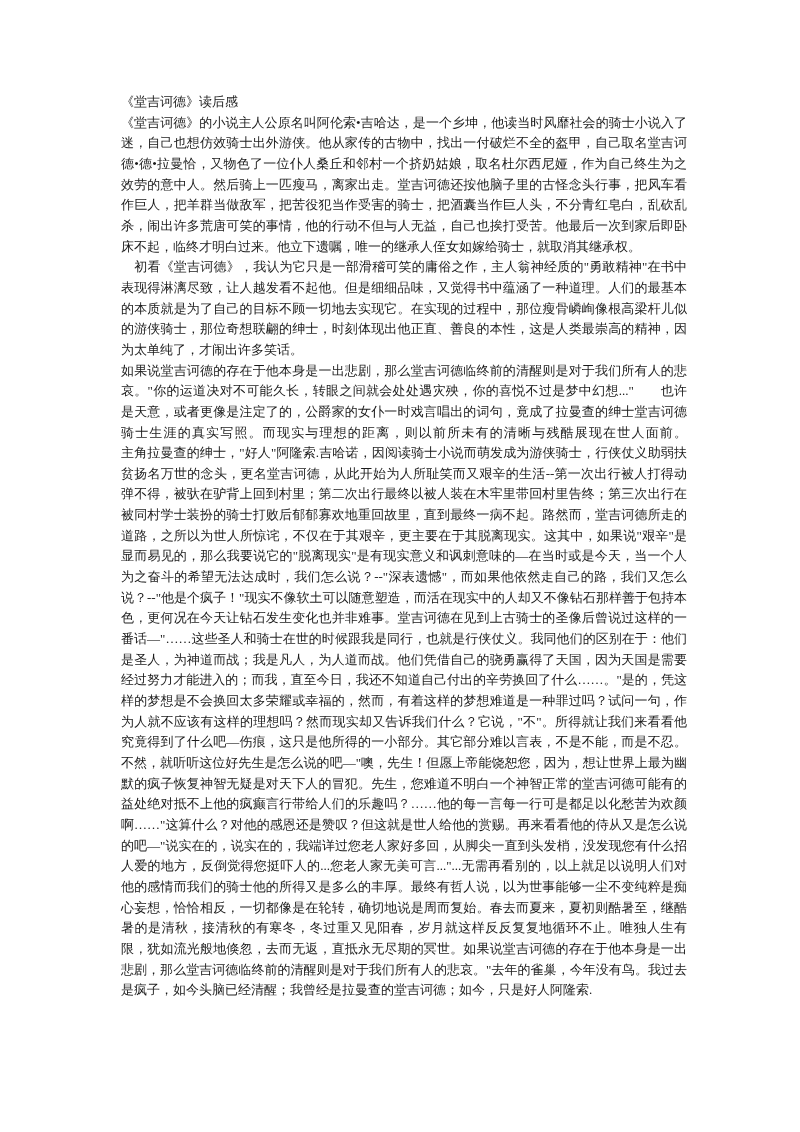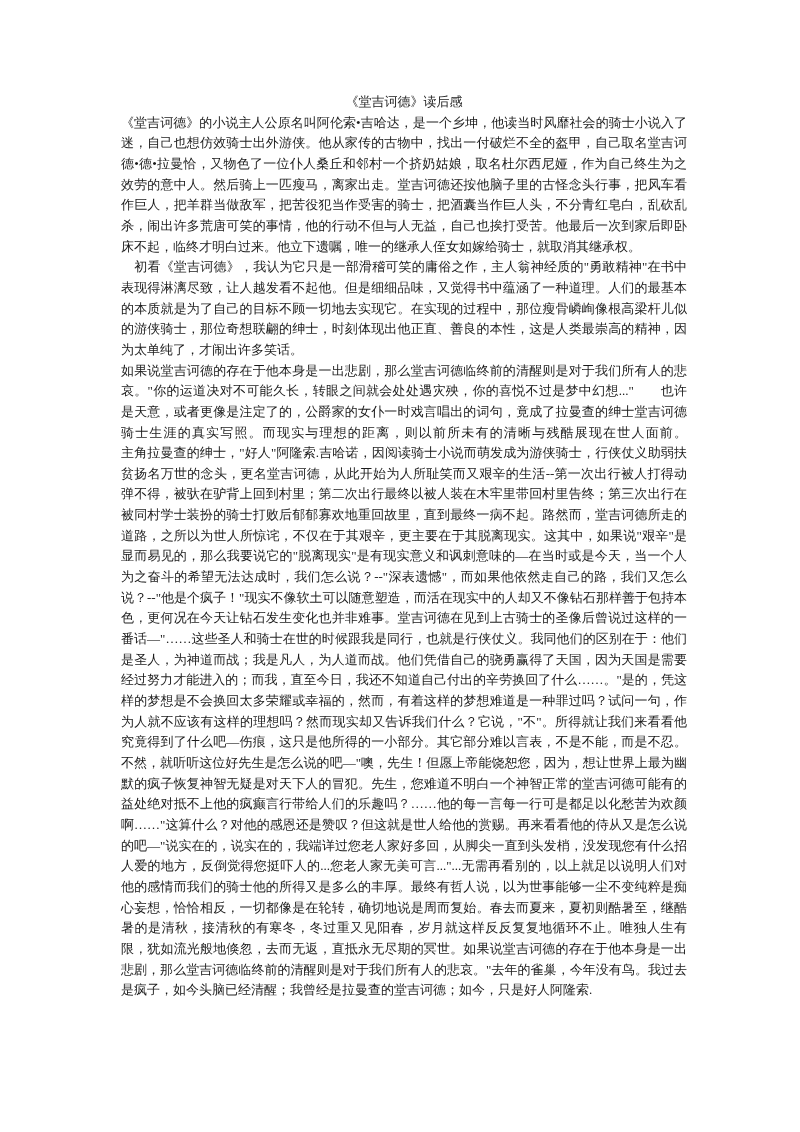--- a/index.html
+++ b/index.html
@@ -26,21 +26,21 @@
     font-size: 13px;
     line-height: 20.65px;
     text-align: justify;
   }
   .textblock p {
     margin: 0;
     padding: 0;
     word-break: break-all;
   }
   .title-line {
-    text-align: center;
+    text-align: left;
   }
 </style>
 </head>
 <body>
 
 <div class="page">
   <div class="textblock">
     <p class="title-line">《堂吉诃德》读后感</p>
     <p>《堂吉诃德》的小说主人公原名叫阿伦索•吉哈达，是一个乡坤，他读当时风靡社会的骑士小说入了迷，自己也想仿效骑士出外游侠。他从家传的古物中，找出一付破烂不全的盔甲，自己取名堂吉诃德•德•拉曼恰，又物色了一位仆人桑丘和邻村一个挤奶姑娘，取名杜尔西尼娅，作为自己终生为之效劳的意中人。然后骑上一匹瘦马，离家出走。堂吉诃德还按他脑子里的古怪念头行事，把风车看作巨人，把羊群当做敌军，把苦役犯当作受害的骑士，把酒囊当作巨人头，不分青红皂白，乱砍乱杀，闹出许多荒唐可笑的事情，他的行动不但与人无益，自己也挨打受苦。他最后一次到家后即卧床不起，临终才明白过来。他立下遗嘱，唯一的继承人侄女如嫁给骑士，就取消其继承权。</p>
     <p>　初看《堂吉诃德》，我认为它只是一部滑稽可笑的庸俗之作，主人翁神经质的"勇敢精神"在书中表现得淋漓尽致，让人越发看不起他。但是细细品味，又觉得书中蕴涵了一种道理。人们的最基本的本质就是为了自己的目标不顾一切地去实现它。在实现的过程中，那位瘦骨嶙峋像根高梁杆儿似的游侠骑士，那位奇想联翩的绅士，时刻体现出他正直、善良的本性，这是人类最崇高的精神，因为太单纯了，才闹出许多笑话。</p>

